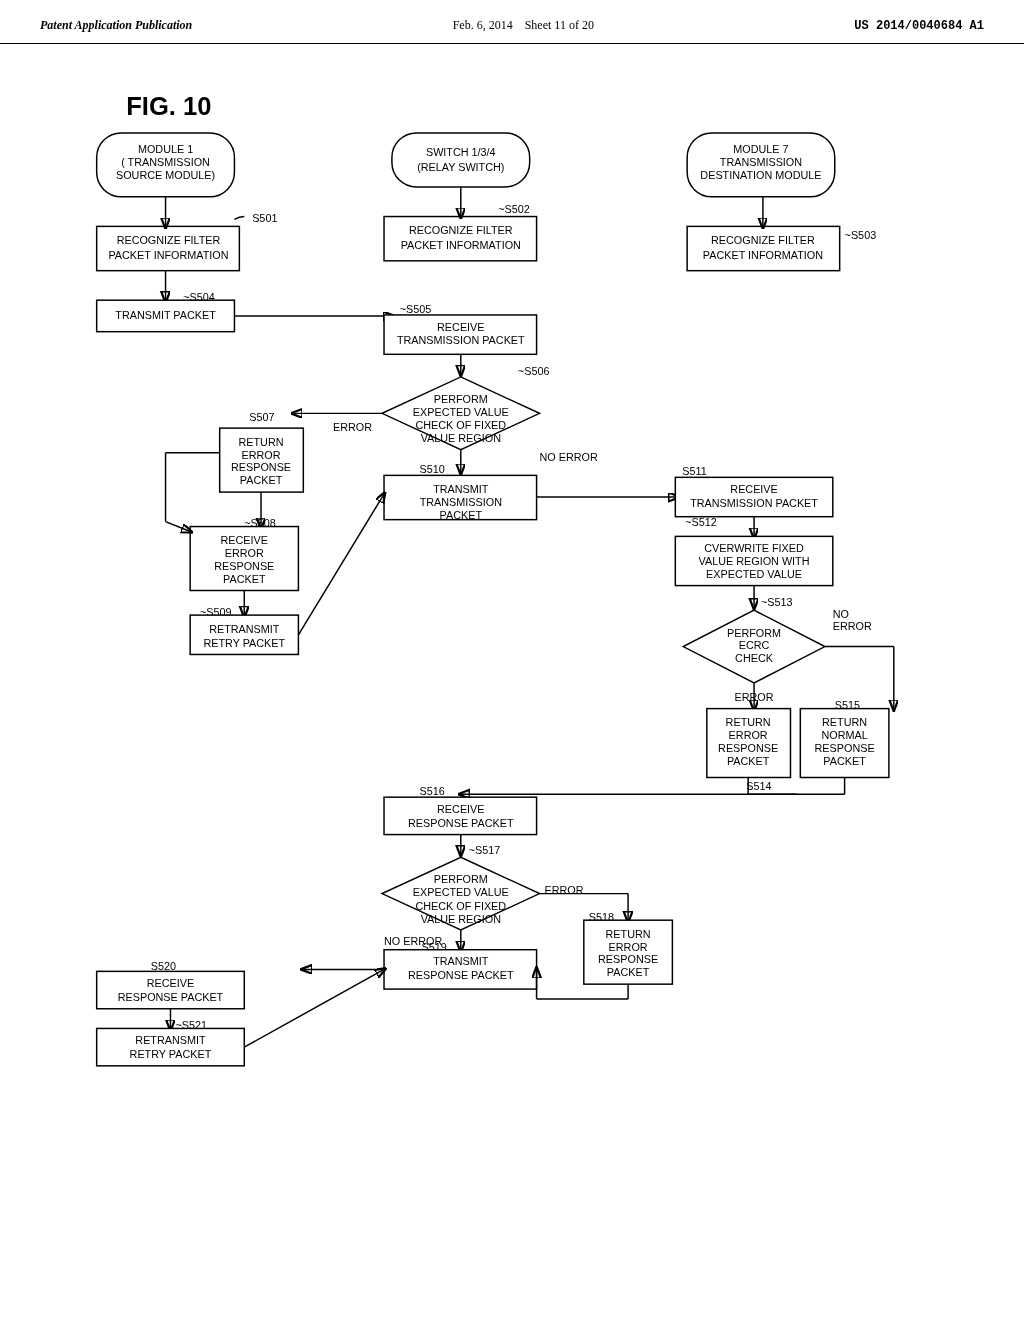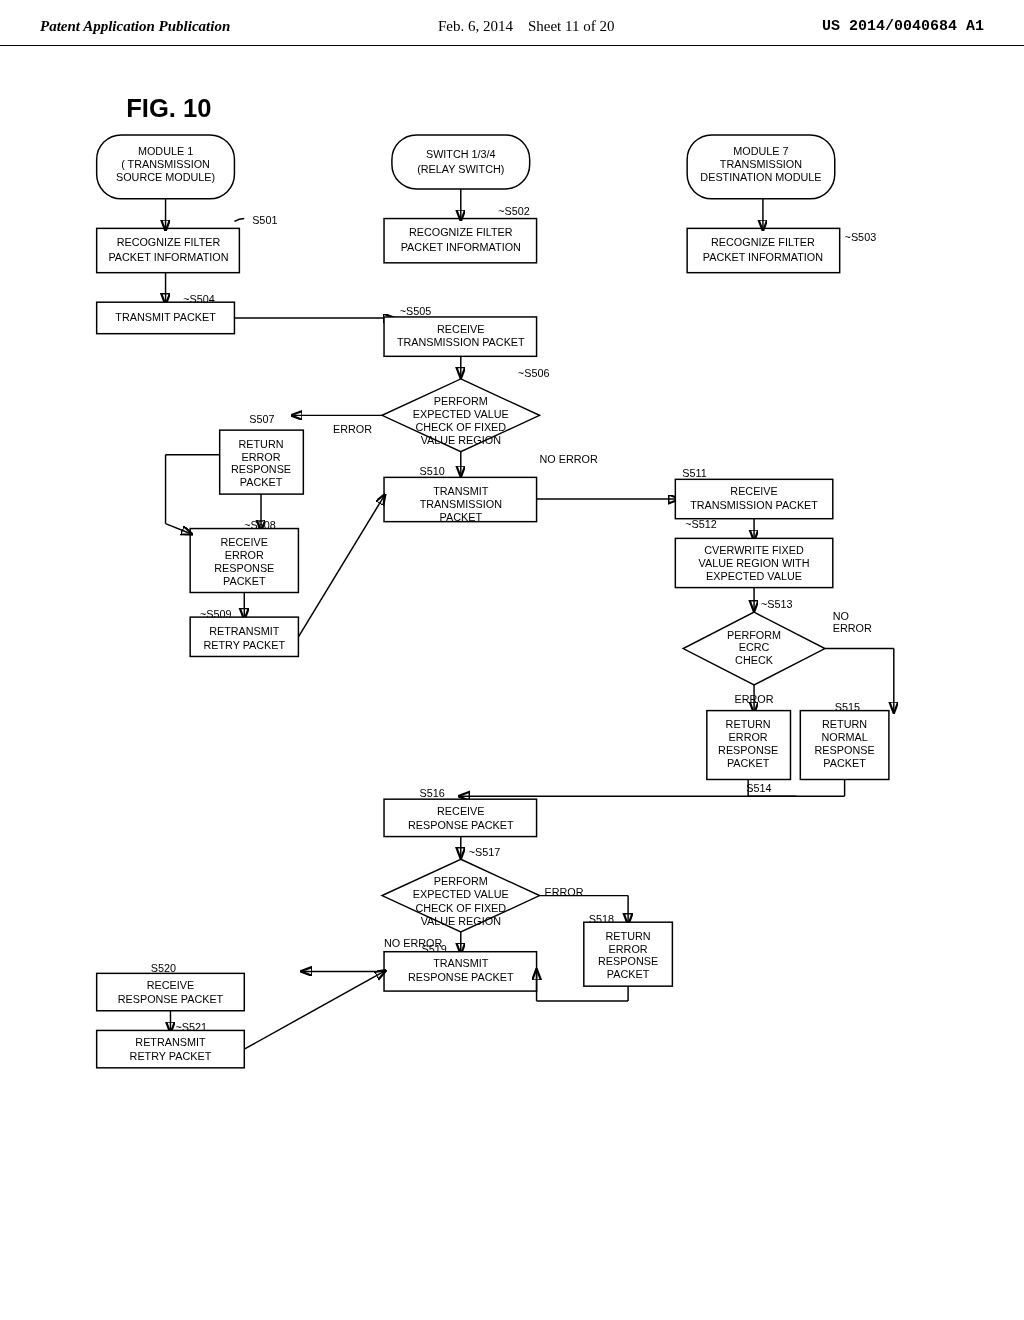--- a/index.html
+++ b/index.html
@@ -11,21 +11,21 @@
       overflow: hidden;
       position: relative;
     }
 
     .page-header {
       display: flex;
       justify-content: space-between;
       align-items: center;
       padding: 18px 40px 10px 40px;
       border-bottom: 1px solid #000;
-      font-size: 15px;
+      font-size: 12px;
     }
 
     .header-left {
       font-weight: bold;
       font-style: italic;
     }
 
     .header-center {
       text-align: center;
     }

